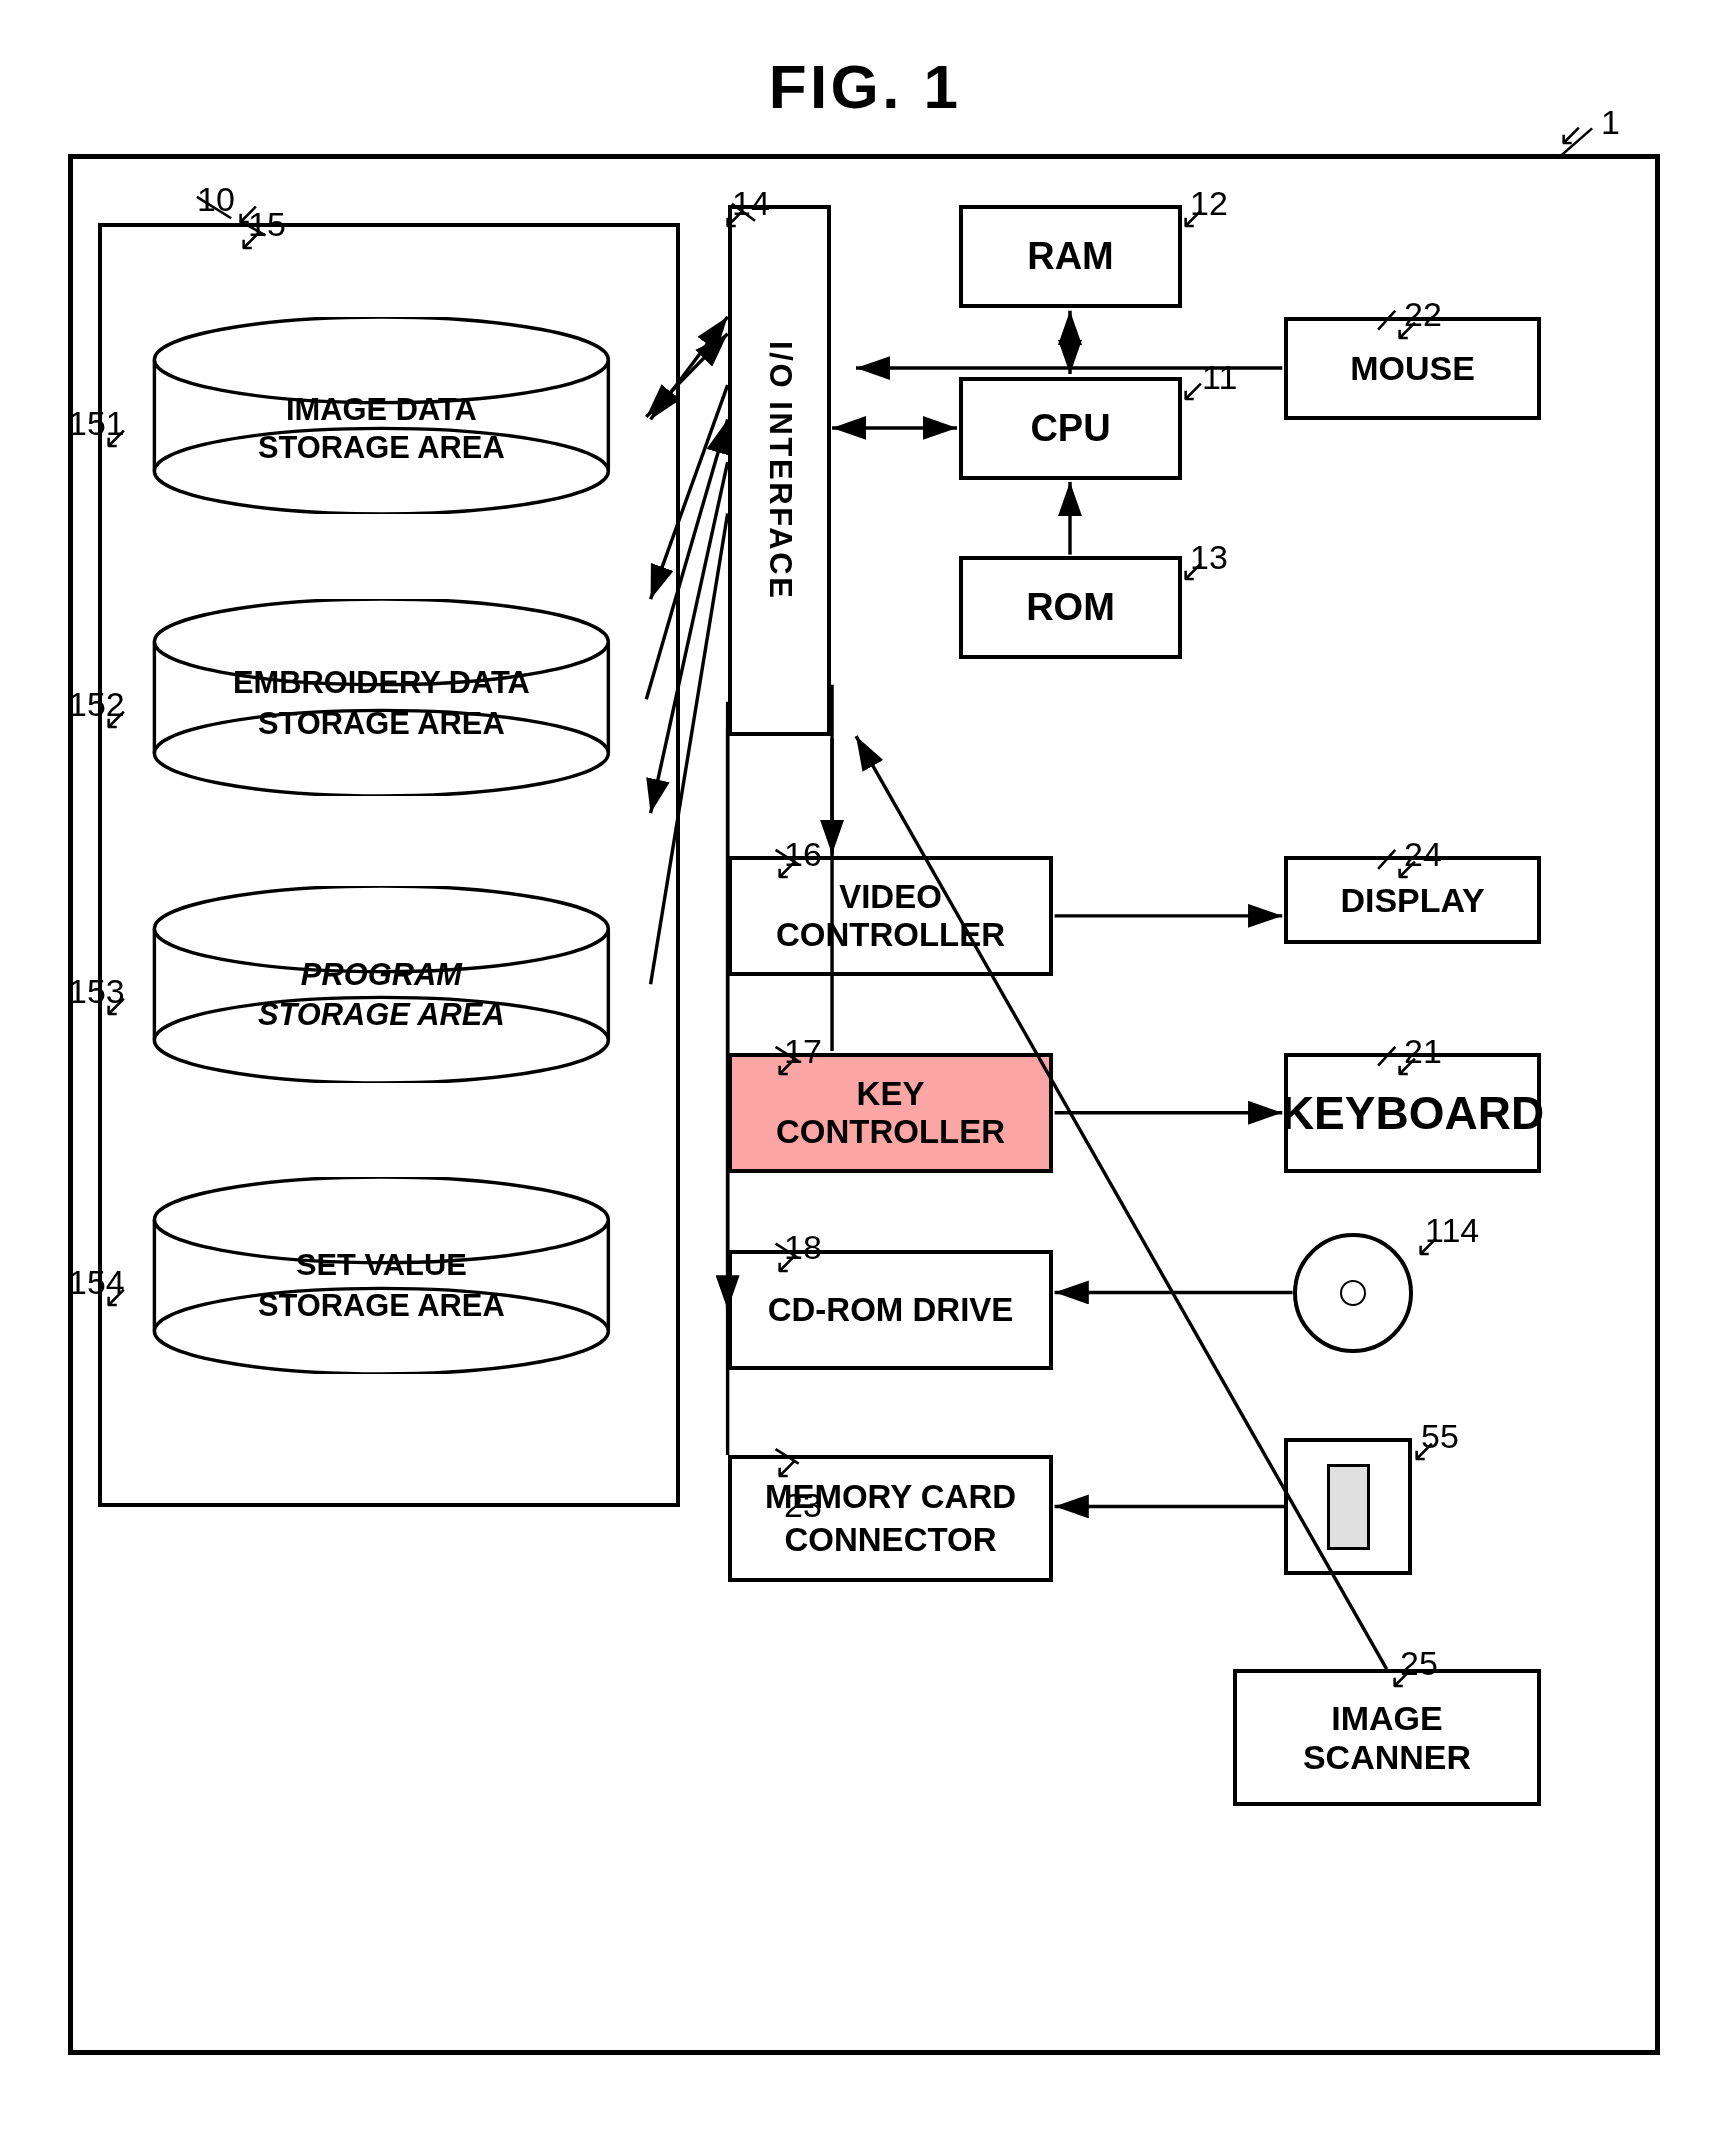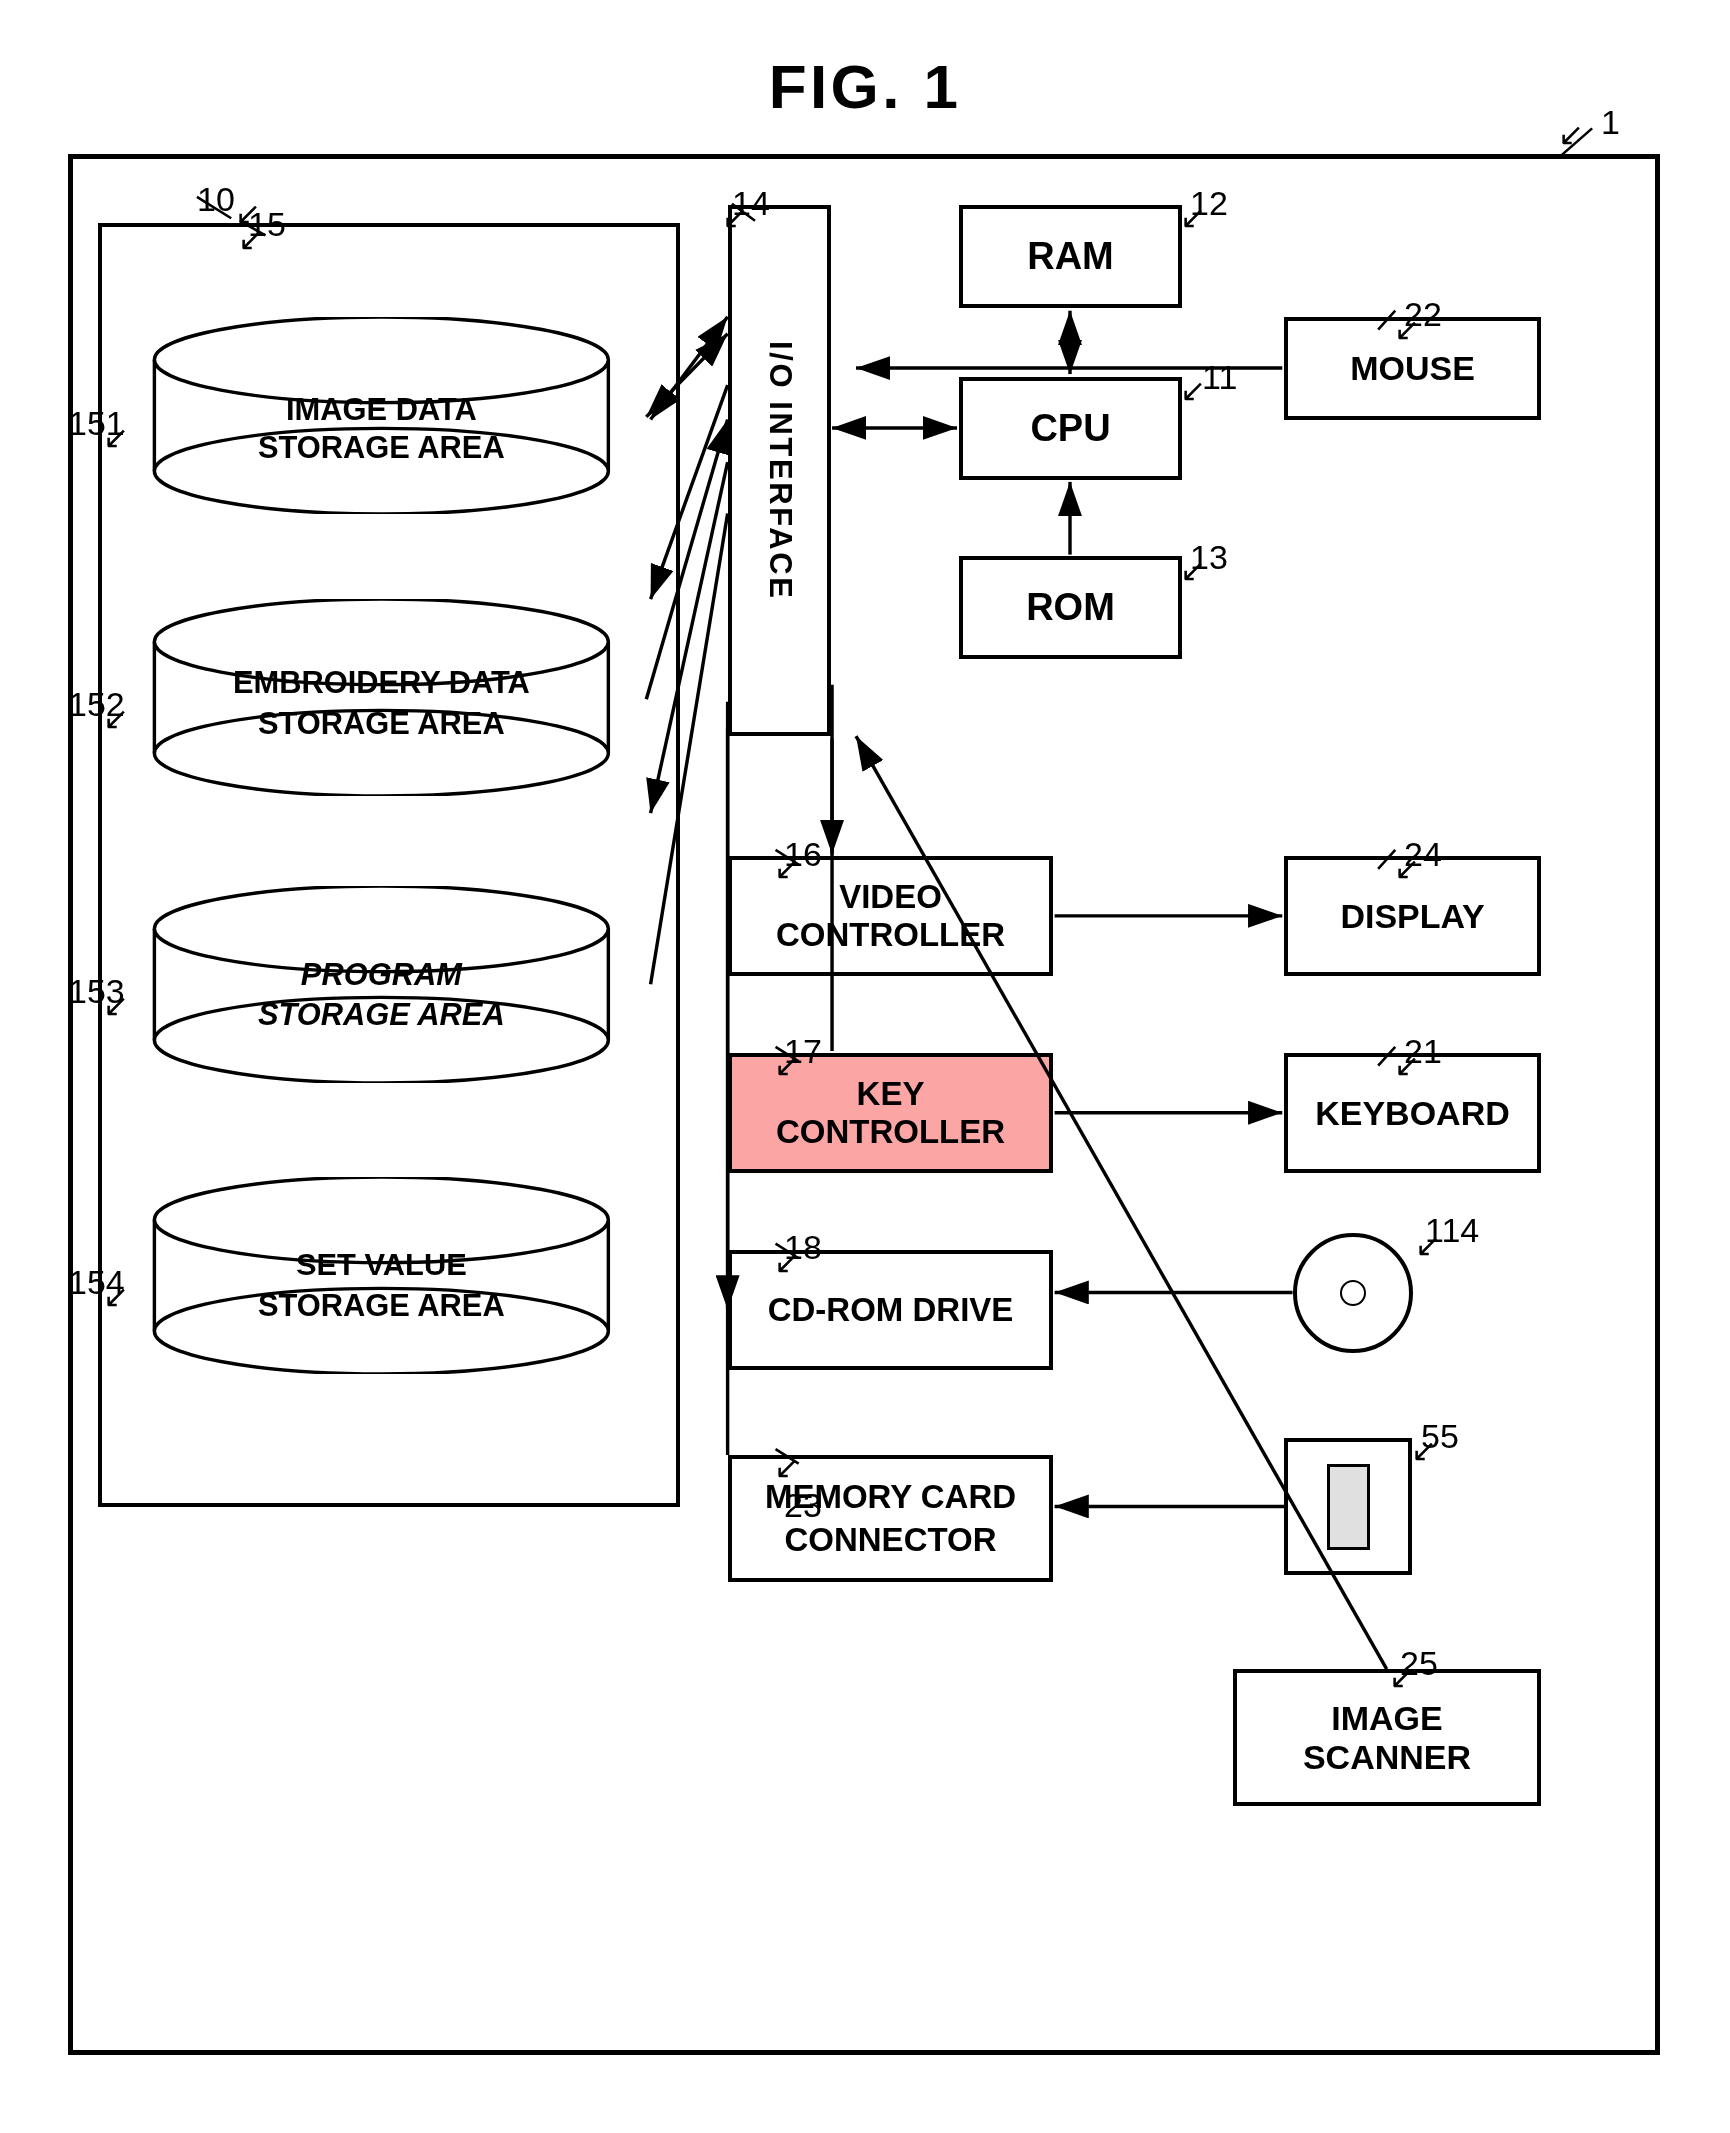--- a/index.html
+++ b/index.html
@@ -200,42 +200,42 @@
       font-weight: bold;
       background: #fff;
     }
 
     
     .display-box {
       position: absolute;
       top: 856px;
       left: 1284px;
       width: 257px;
-      height: 120px;
+      height: 88px;
       border: 4.3px solid #000;
       display: flex;
       align-items: center;
       justify-content: center;
       font-size: 34px;
       font-weight: bold;
       background: #fff;
     }
 
     
     .keyboard-box {
       position: absolute;
       top: 1053px;
       left: 1284px;
       width: 257px;
       height: 120px;
       border: 4.3px solid #000;
       display: flex;
       align-items: center;
       justify-content: center;
-      font-size: 34px;
+      font-size: 46px;
       font-weight: bold;
       background: #fff;
     }
 
     
     .cd-disc {
       position: absolute;
       top: 1233px;
       left: 1293px;
       width: 120px;

